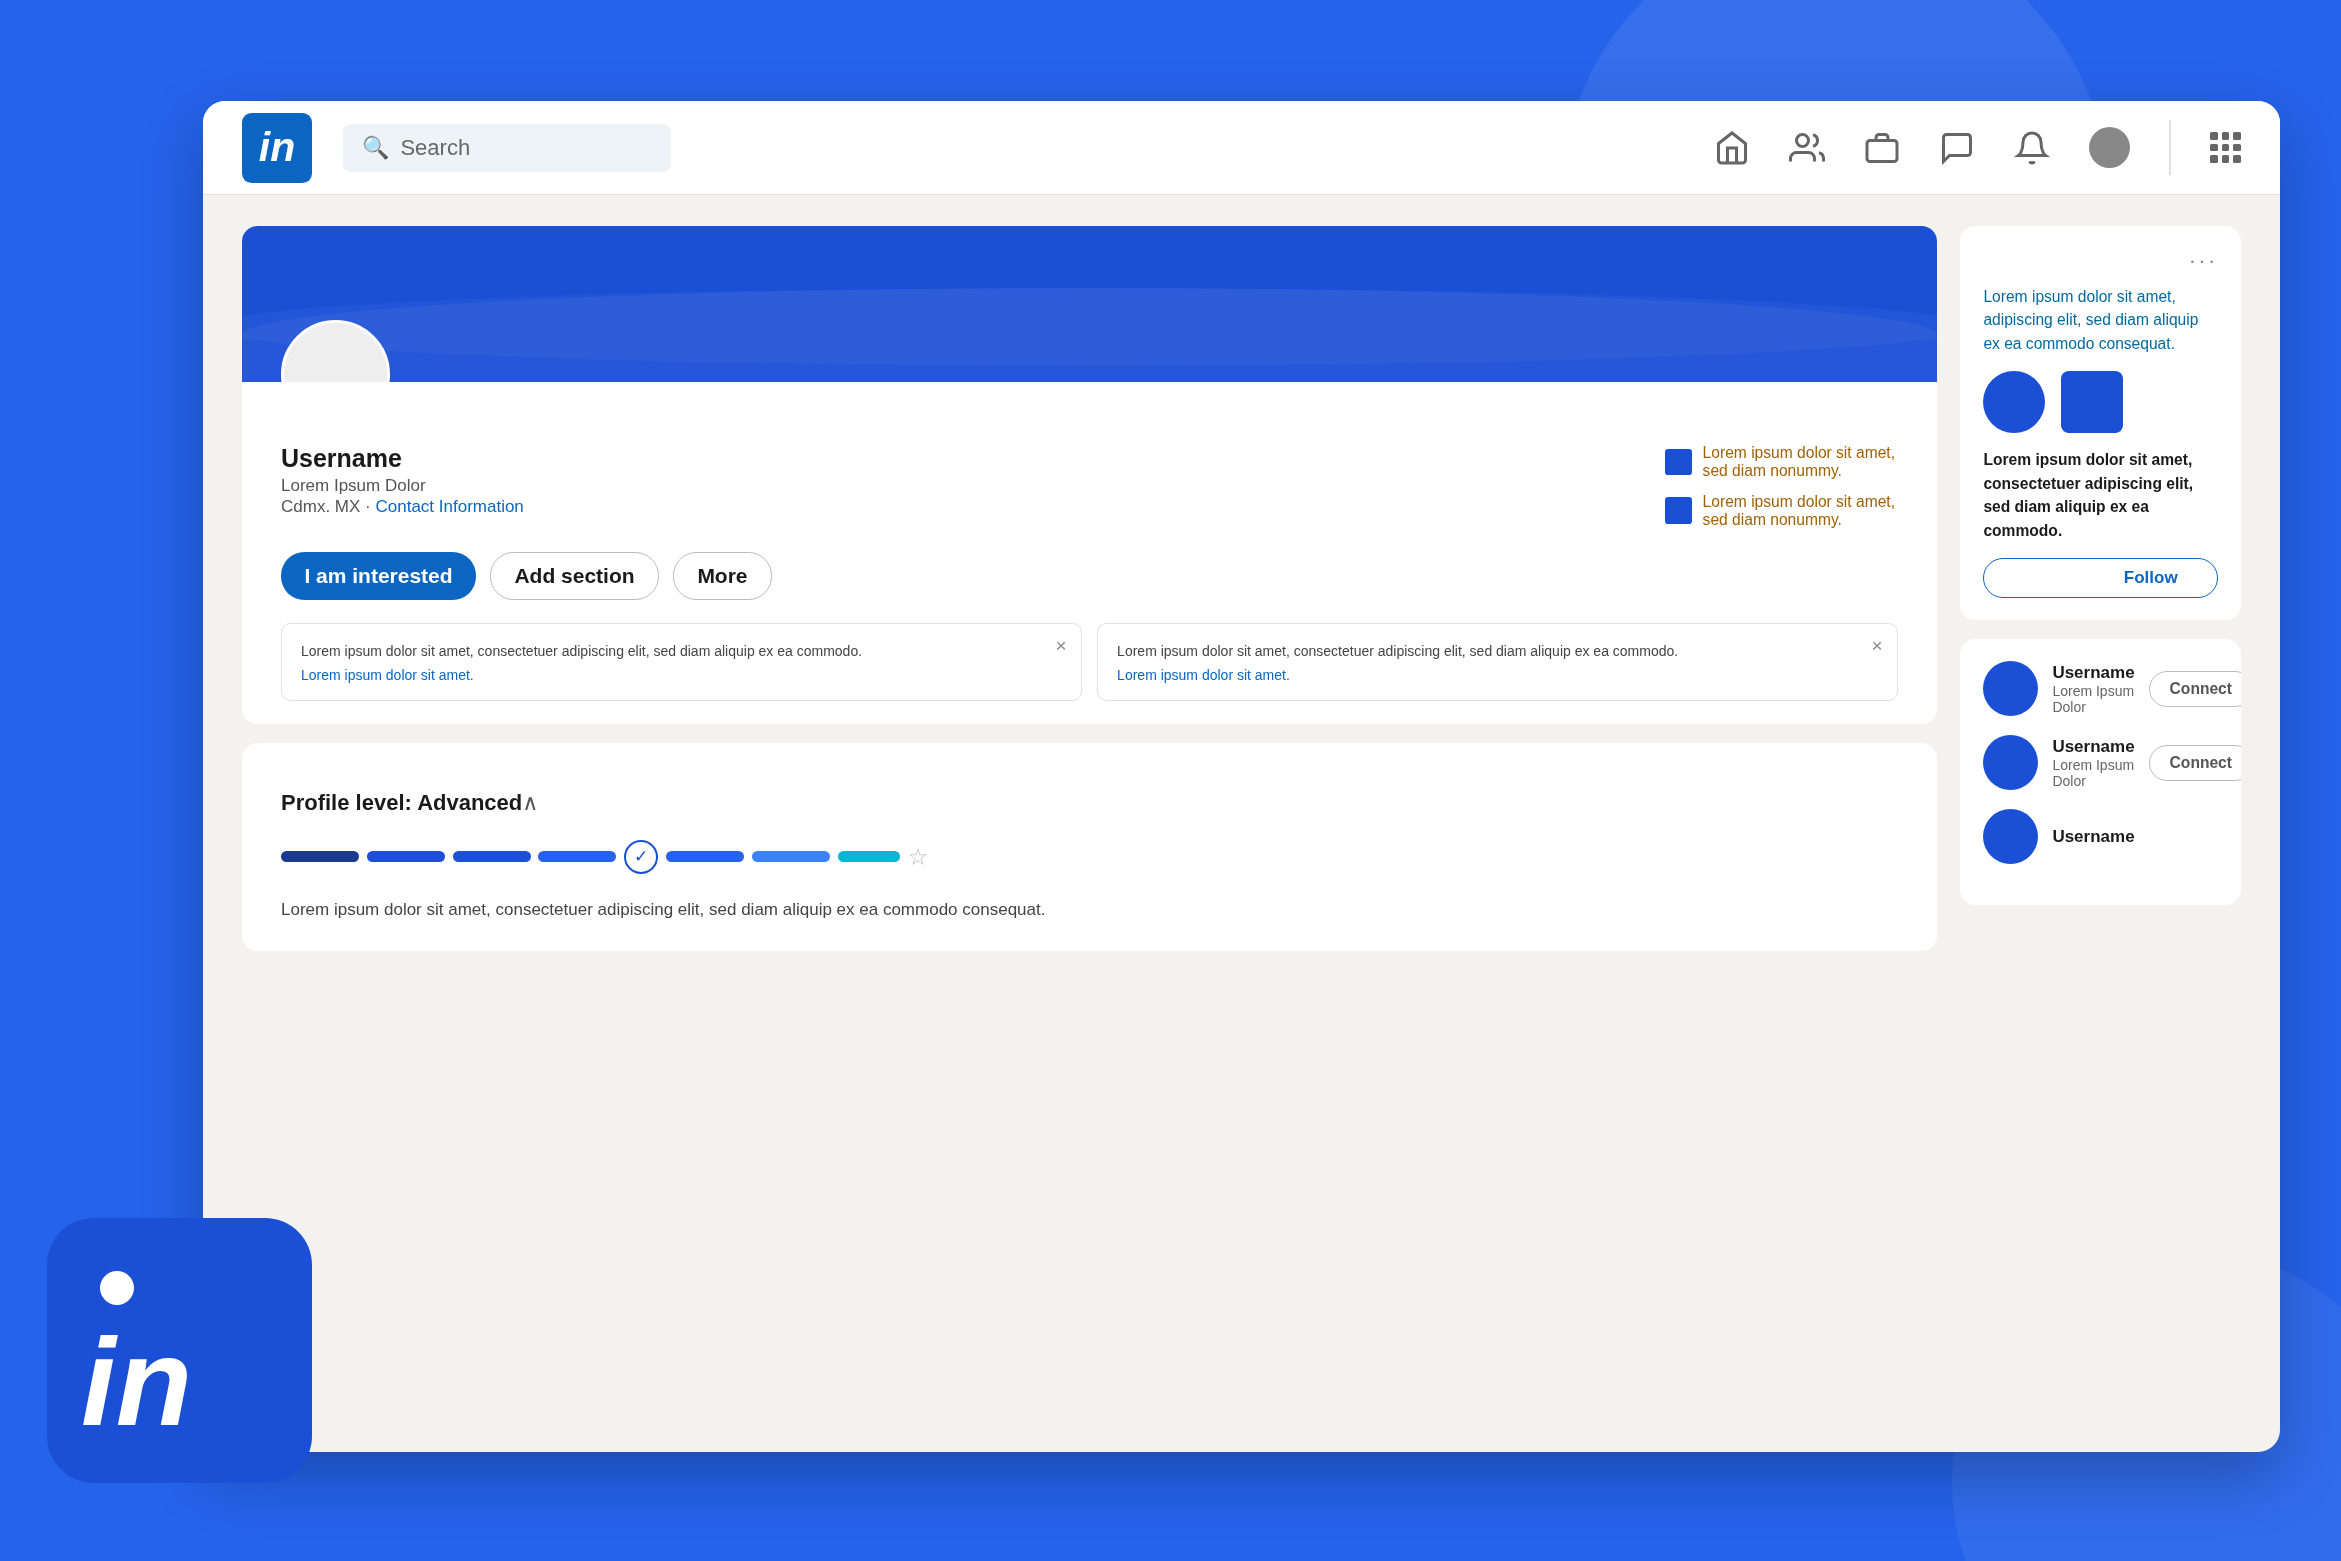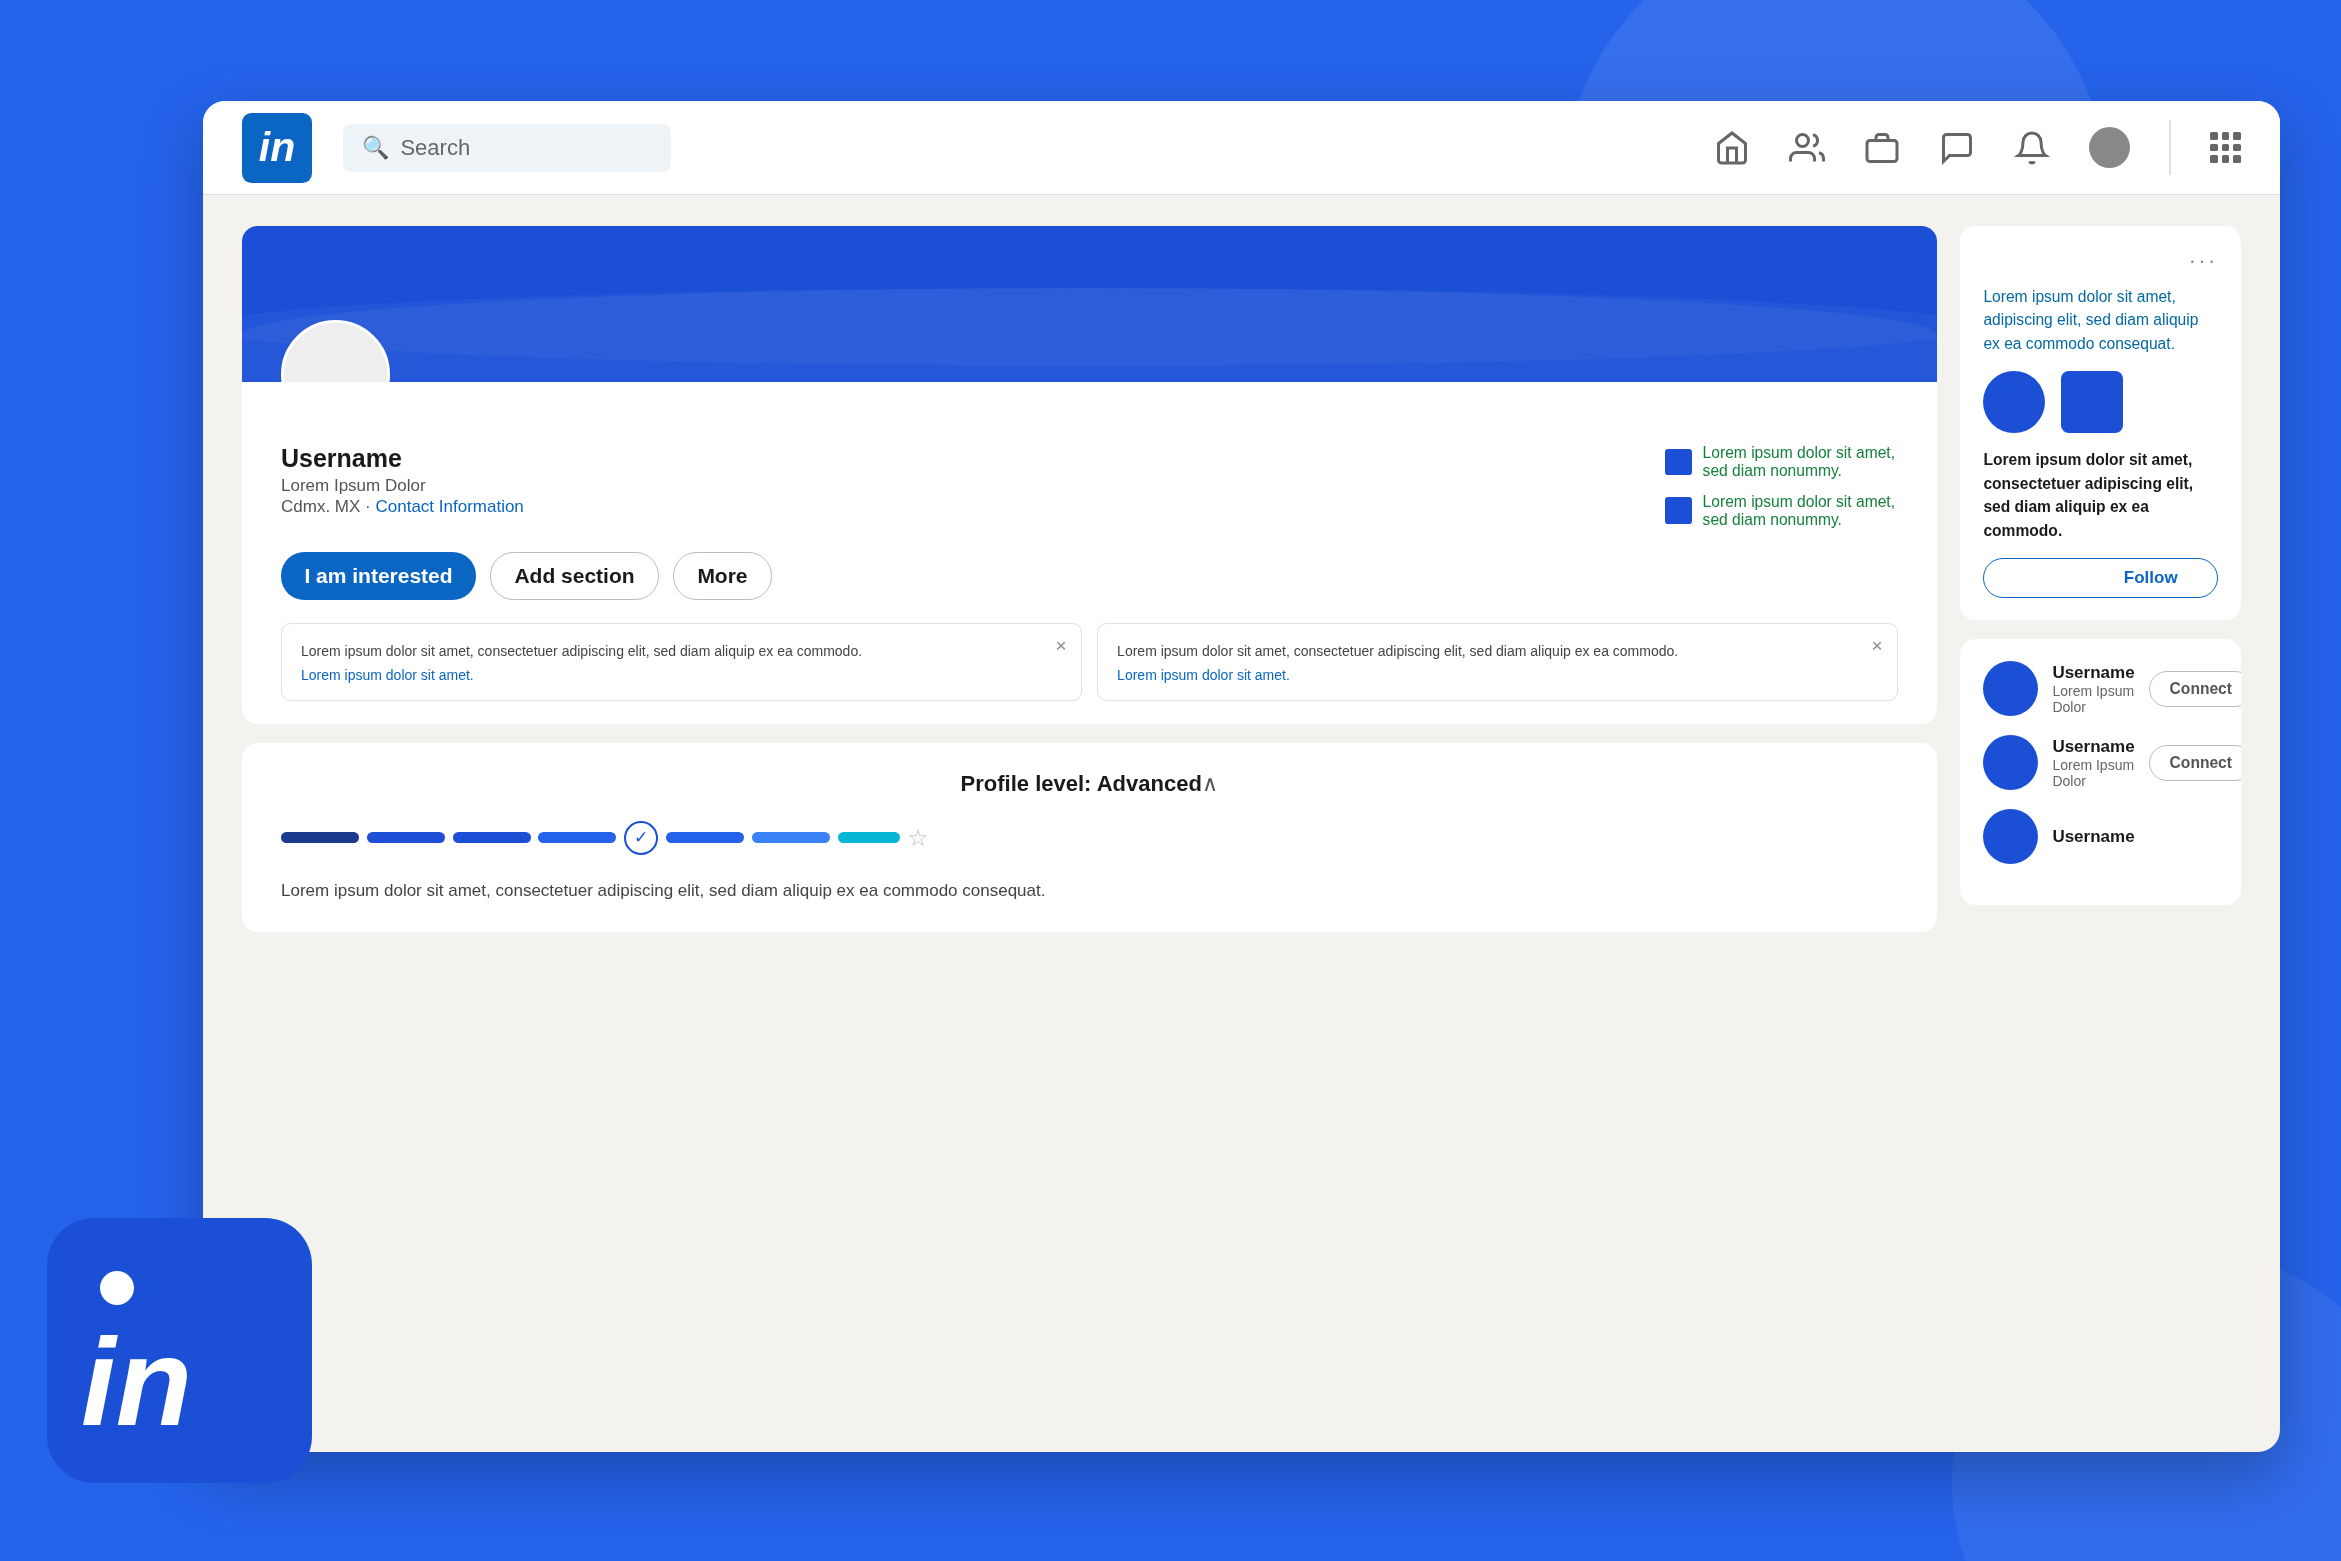--- a/index.html
+++ b/index.html
@@ -260,21 +260,21 @@
     }
     .badge-square {
       width: 26.5px;
       height: 26.5px;
       background: #1a4fd6;
       border-radius: 3.1px;
       flex-shrink: 0;
     }
     .badge-text {
       font-size: 15.6px;
-      color: #15803d;
+      color: #a16207;
       max-width: 195px;
     }
     .profile-actions {
       padding: 0 39px 23.4px;
       display: flex;
       gap: 14px;
     }
     .btn-primary {
       background: #0a66c2;
       color: white;
@@ -332,23 +332,24 @@
     }
 
     
     .level-card {
       background: white;
       border-radius: 15.6px;
       padding: 28px 39px;
     }
     .level-header {
       display: flex;
-      justify-content: center;
+      justify-content: flex-start;
       align-items: center;
       margin-bottom: 23.4px;
+      margin-top: 19px;
     }
     .level-title {
       font-size: 22px;
       font-weight: 700;
       color: #1a1a1a;
     }
     .chevron-up {
       font-size: 22px;
       color: #555;
     }

